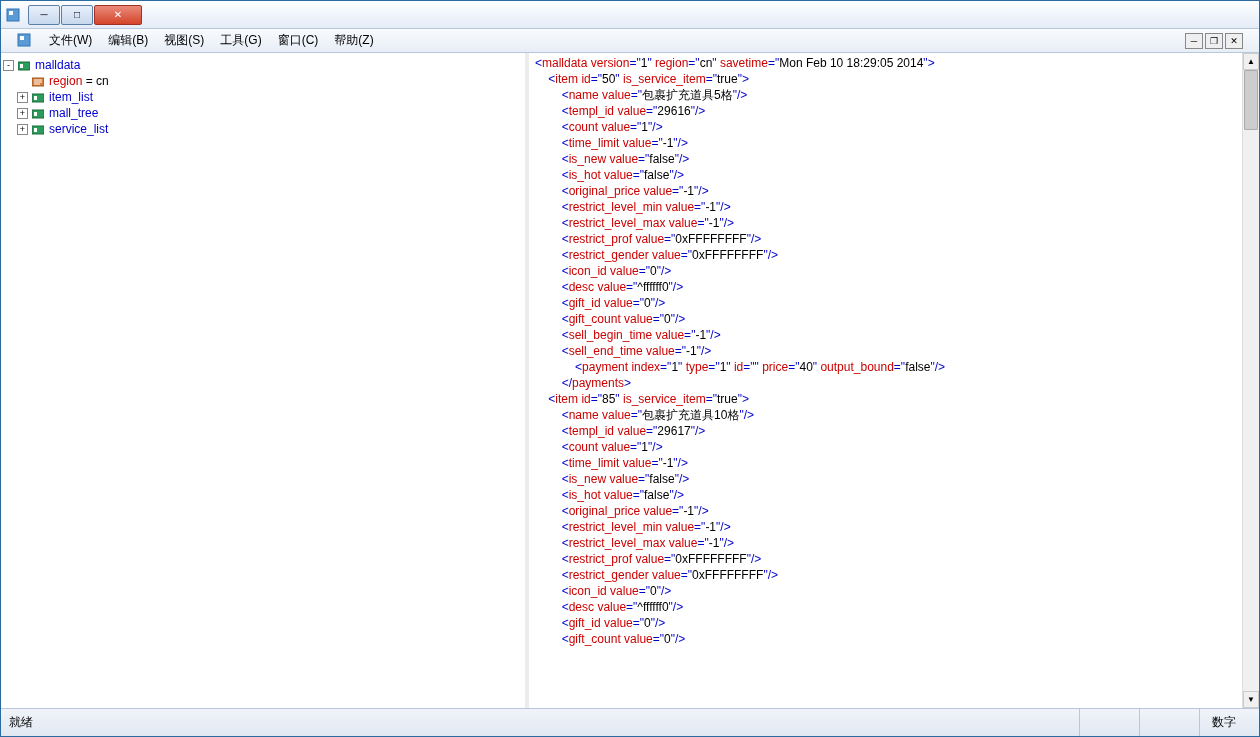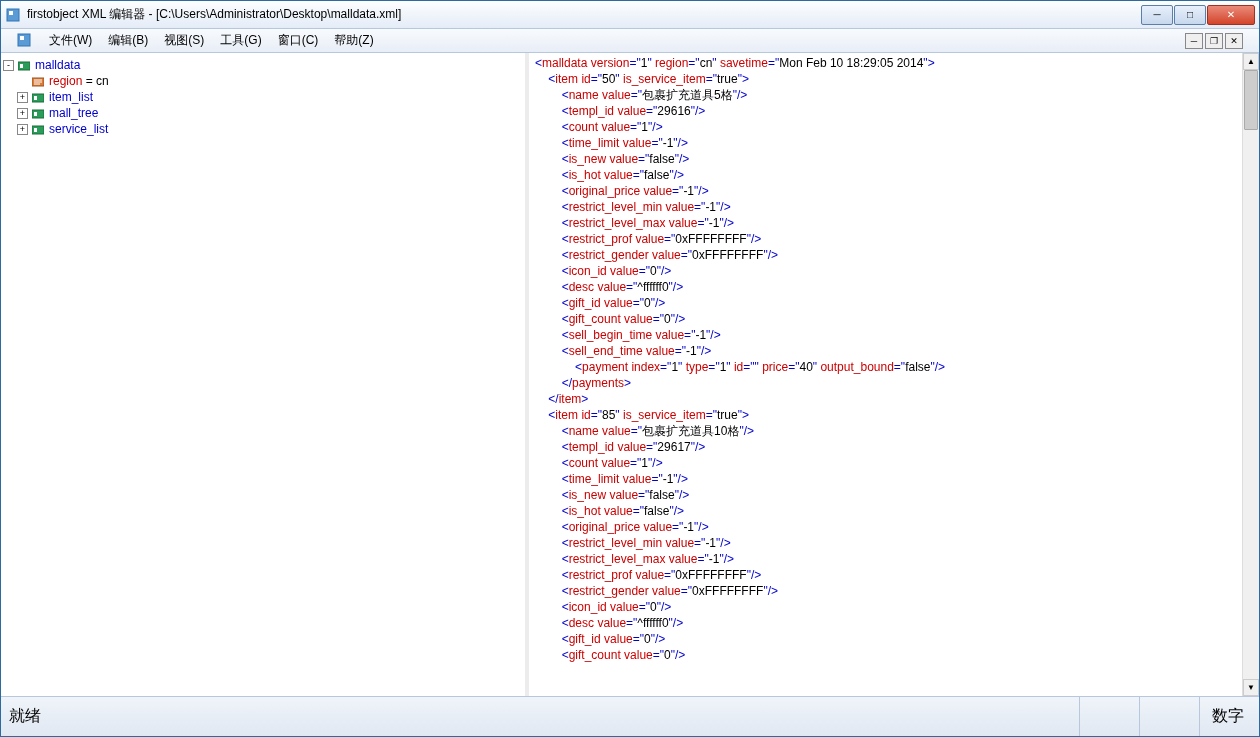--- a/index.html
+++ b/index.html
@@ -29,36 +29,35 @@
 .tree-label .val { color:#000; }
 .xml-panel { flex:1; overflow:auto; padding:2px 6px; font-family: Verdana, sans-serif; font-size:12px; line-height:16px; }
 .xml-line { white-space:pre; }
 .p { color:#0000cc; } 
 .t { color:#cc0000; } 
 .s { color:#000; } 
 .scrollbar-v { width:17px; background:#f0f0f0; border-left:1px solid #ddd; display:flex; flex-direction:column; }
 .sb-btn { height:17px; background:#f0f0f0; border:1px solid #ccc; display:flex; align-items:center; justify-content:center; font-size:8px; cursor:pointer;}
 .sb-track { flex:1; background:#f0f0f0; position:relative;}
 .sb-thumb { position:absolute; left:1px; right:1px; top:0; height:60px; background:#cdcdcd; border:1px solid #aaa; border-radius:1px; cursor:pointer;}
-.statusbar { height:40px; background: linear-gradient(to bottom,#f0f4fa,#e0e8f2); border-top:1px solid #b8c8dc; display:flex; align-items:center; font-size:16px; }
+.statusbar { height:28px; background: linear-gradient(to bottom,#f0f4fa,#e0e8f2); border-top:1px solid #b8c8dc; display:flex; align-items:center; font-size:12px; }
 .status-left { padding:0 8px; flex:1;}
 .status-cell { border-left:1px solid #b8c8dc; padding:0 12px; height:100%; display:flex; align-items:center; min-width:60px;}
 </style>
 </head>
 <body>
 
 <div class="window">
   <div class="titlebar">
     <span class="titlebar-icon">
       <svg width="14" height="14">
           <rect x="1" y="1" width="12" height="12" fill="#5b9bd5" stroke="#2e75b6"></rect>
           <rect x="3" y="3" width="4" height="4" fill="#fff"></rect>
         </svg>
     </span>
-    <span class="titlebar-text">firstobject XML 编辑器 - [C:\Users\Administrator\Desktop\malldata.xml]</span>
     <div class="win-controls">
       <div class="win-btn">─</div>
       <div class="win-btn">□</div>
       <div class="win-btn close">✕</div>
     </div>
   </div>
 
   <div class="menubar">
     <span class="menubar-icon">
       <svg width="14" height="14">
@@ -144,21 +143,20 @@
         <div class="xml-line">        <span class="p">&lt;</span><span class="t">restrict_gender</span> <span class="t">value</span><span class="p">=</span><span class="p">"</span><span class="s">0xFFFFFFFF</span><span class="p">"</span><span class="p">/&gt;</span></div>
         <div class="xml-line">        <span class="p">&lt;</span><span class="t">icon_id</span> <span class="t">value</span><span class="p">=</span><span class="p">"</span><span class="s">0</span><span class="p">"</span><span class="p">/&gt;</span></div>
         <div class="xml-line">        <span class="p">&lt;</span><span class="t">desc</span> <span class="t">value</span><span class="p">=</span><span class="p">"</span><span class="s">^ffffff0</span><span class="p">"</span><span class="p">/&gt;</span></div>
         <div class="xml-line">        <span class="p">&lt;</span><span class="t">gift_id</span> <span class="t">value</span><span class="p">=</span><span class="p">"</span><span class="s">0</span><span class="p">"</span><span class="p">/&gt;</span></div>
         <div class="xml-line">        <span class="p">&lt;</span><span class="t">gift_count</span> <span class="t">value</span><span class="p">=</span><span class="p">"</span><span class="s">0</span><span class="p">"</span><span class="p">/&gt;</span></div>
         <div class="xml-line">        <span class="p">&lt;</span><span class="t">sell_begin_time</span> <span class="t">value</span><span class="p">=</span><span class="p">"</span><span class="s">-1</span><span class="p">"</span><span class="p">/&gt;</span></div>
         <div class="xml-line">        <span class="p">&lt;</span><span class="t">sell_end_time</span> <span class="t">value</span><span class="p">=</span><span class="p">"</span><span class="s">-1</span><span class="p">"</span><span class="p">/&gt;</span></div>
         <div class="xml-line"></div>
         <div class="xml-line">            <span class="p">&lt;</span><span class="t">payment</span> <span class="t">index</span><span class="p">=</span><span class="p">"</span><span class="s">1</span><span class="p">"</span> <span class="t">type</span><span class="p">=</span><span class="p">"</span><span class="s">1</span><span class="p">"</span> <span class="t">id</span><span class="p">=</span><span class="p">"</span><span class="s"></span><span class="p">"</span> <span class="t">price</span><span class="p">=</span><span class="p">"</span><span class="s">40</span><span class="p">"</span> <span class="t">output_bound</span><span class="p">=</span><span class="p">"</span><span class="s">false</span><span class="p">"</span><span class="p">/&gt;</span></div>
         <div class="xml-line">        <span class="p">&lt;/</span><span class="t">payments</span><span class="p">&gt;</span></div>
-        <div class="xml-line">    <span class="p">&lt;/</span><span class="t">item</span><span class="p">&gt;</span></div>
         <div class="xml-line">    <span class="p">&lt;</span><span class="t">item</span> <span class="t">id</span><span class="p">=</span><span class="p">"</span><span class="s">85</span><span class="p">"</span> <span class="t">is_service_item</span><span class="p">=</span><span class="p">"</span><span class="s">true</span><span class="p">"</span><span class="p">&gt;</span></div>
         <div class="xml-line">        <span class="p">&lt;</span><span class="t">name</span> <span class="t">value</span><span class="p">=</span><span class="p">"</span><span class="s">包裹扩充道具10格</span><span class="p">"</span><span class="p">/&gt;</span></div>
         <div class="xml-line">        <span class="p">&lt;</span><span class="t">templ_id</span> <span class="t">value</span><span class="p">=</span><span class="p">"</span><span class="s">29617</span><span class="p">"</span><span class="p">/&gt;</span></div>
         <div class="xml-line">        <span class="p">&lt;</span><span class="t">count</span> <span class="t">value</span><span class="p">=</span><span class="p">"</span><span class="s">1</span><span class="p">"</span><span class="p">/&gt;</span></div>
         <div class="xml-line">        <span class="p">&lt;</span><span class="t">time_limit</span> <span class="t">value</span><span class="p">=</span><span class="p">"</span><span class="s">-1</span><span class="p">"</span><span class="p">/&gt;</span></div>
         <div class="xml-line">        <span class="p">&lt;</span><span class="t">is_new</span> <span class="t">value</span><span class="p">=</span><span class="p">"</span><span class="s">false</span><span class="p">"</span><span class="p">/&gt;</span></div>
         <div class="xml-line">        <span class="p">&lt;</span><span class="t">is_hot</span> <span class="t">value</span><span class="p">=</span><span class="p">"</span><span class="s">false</span><span class="p">"</span><span class="p">/&gt;</span></div>
         <div class="xml-line">        <span class="p">&lt;</span><span class="t">original_price</span> <span class="t">value</span><span class="p">=</span><span class="p">"</span><span class="s">-1</span><span class="p">"</span><span class="p">/&gt;</span></div>
         <div class="xml-line">        <span class="p">&lt;</span><span class="t">restrict_level_min</span> <span class="t">value</span><span class="p">=</span><span class="p">"</span><span class="s">-1</span><span class="p">"</span><span class="p">/&gt;</span></div>
         <div class="xml-line">        <span class="p">&lt;</span><span class="t">restrict_level_max</span> <span class="t">value</span><span class="p">=</span><span class="p">"</span><span class="s">-1</span><span class="p">"</span><span class="p">/&gt;</span></div>

